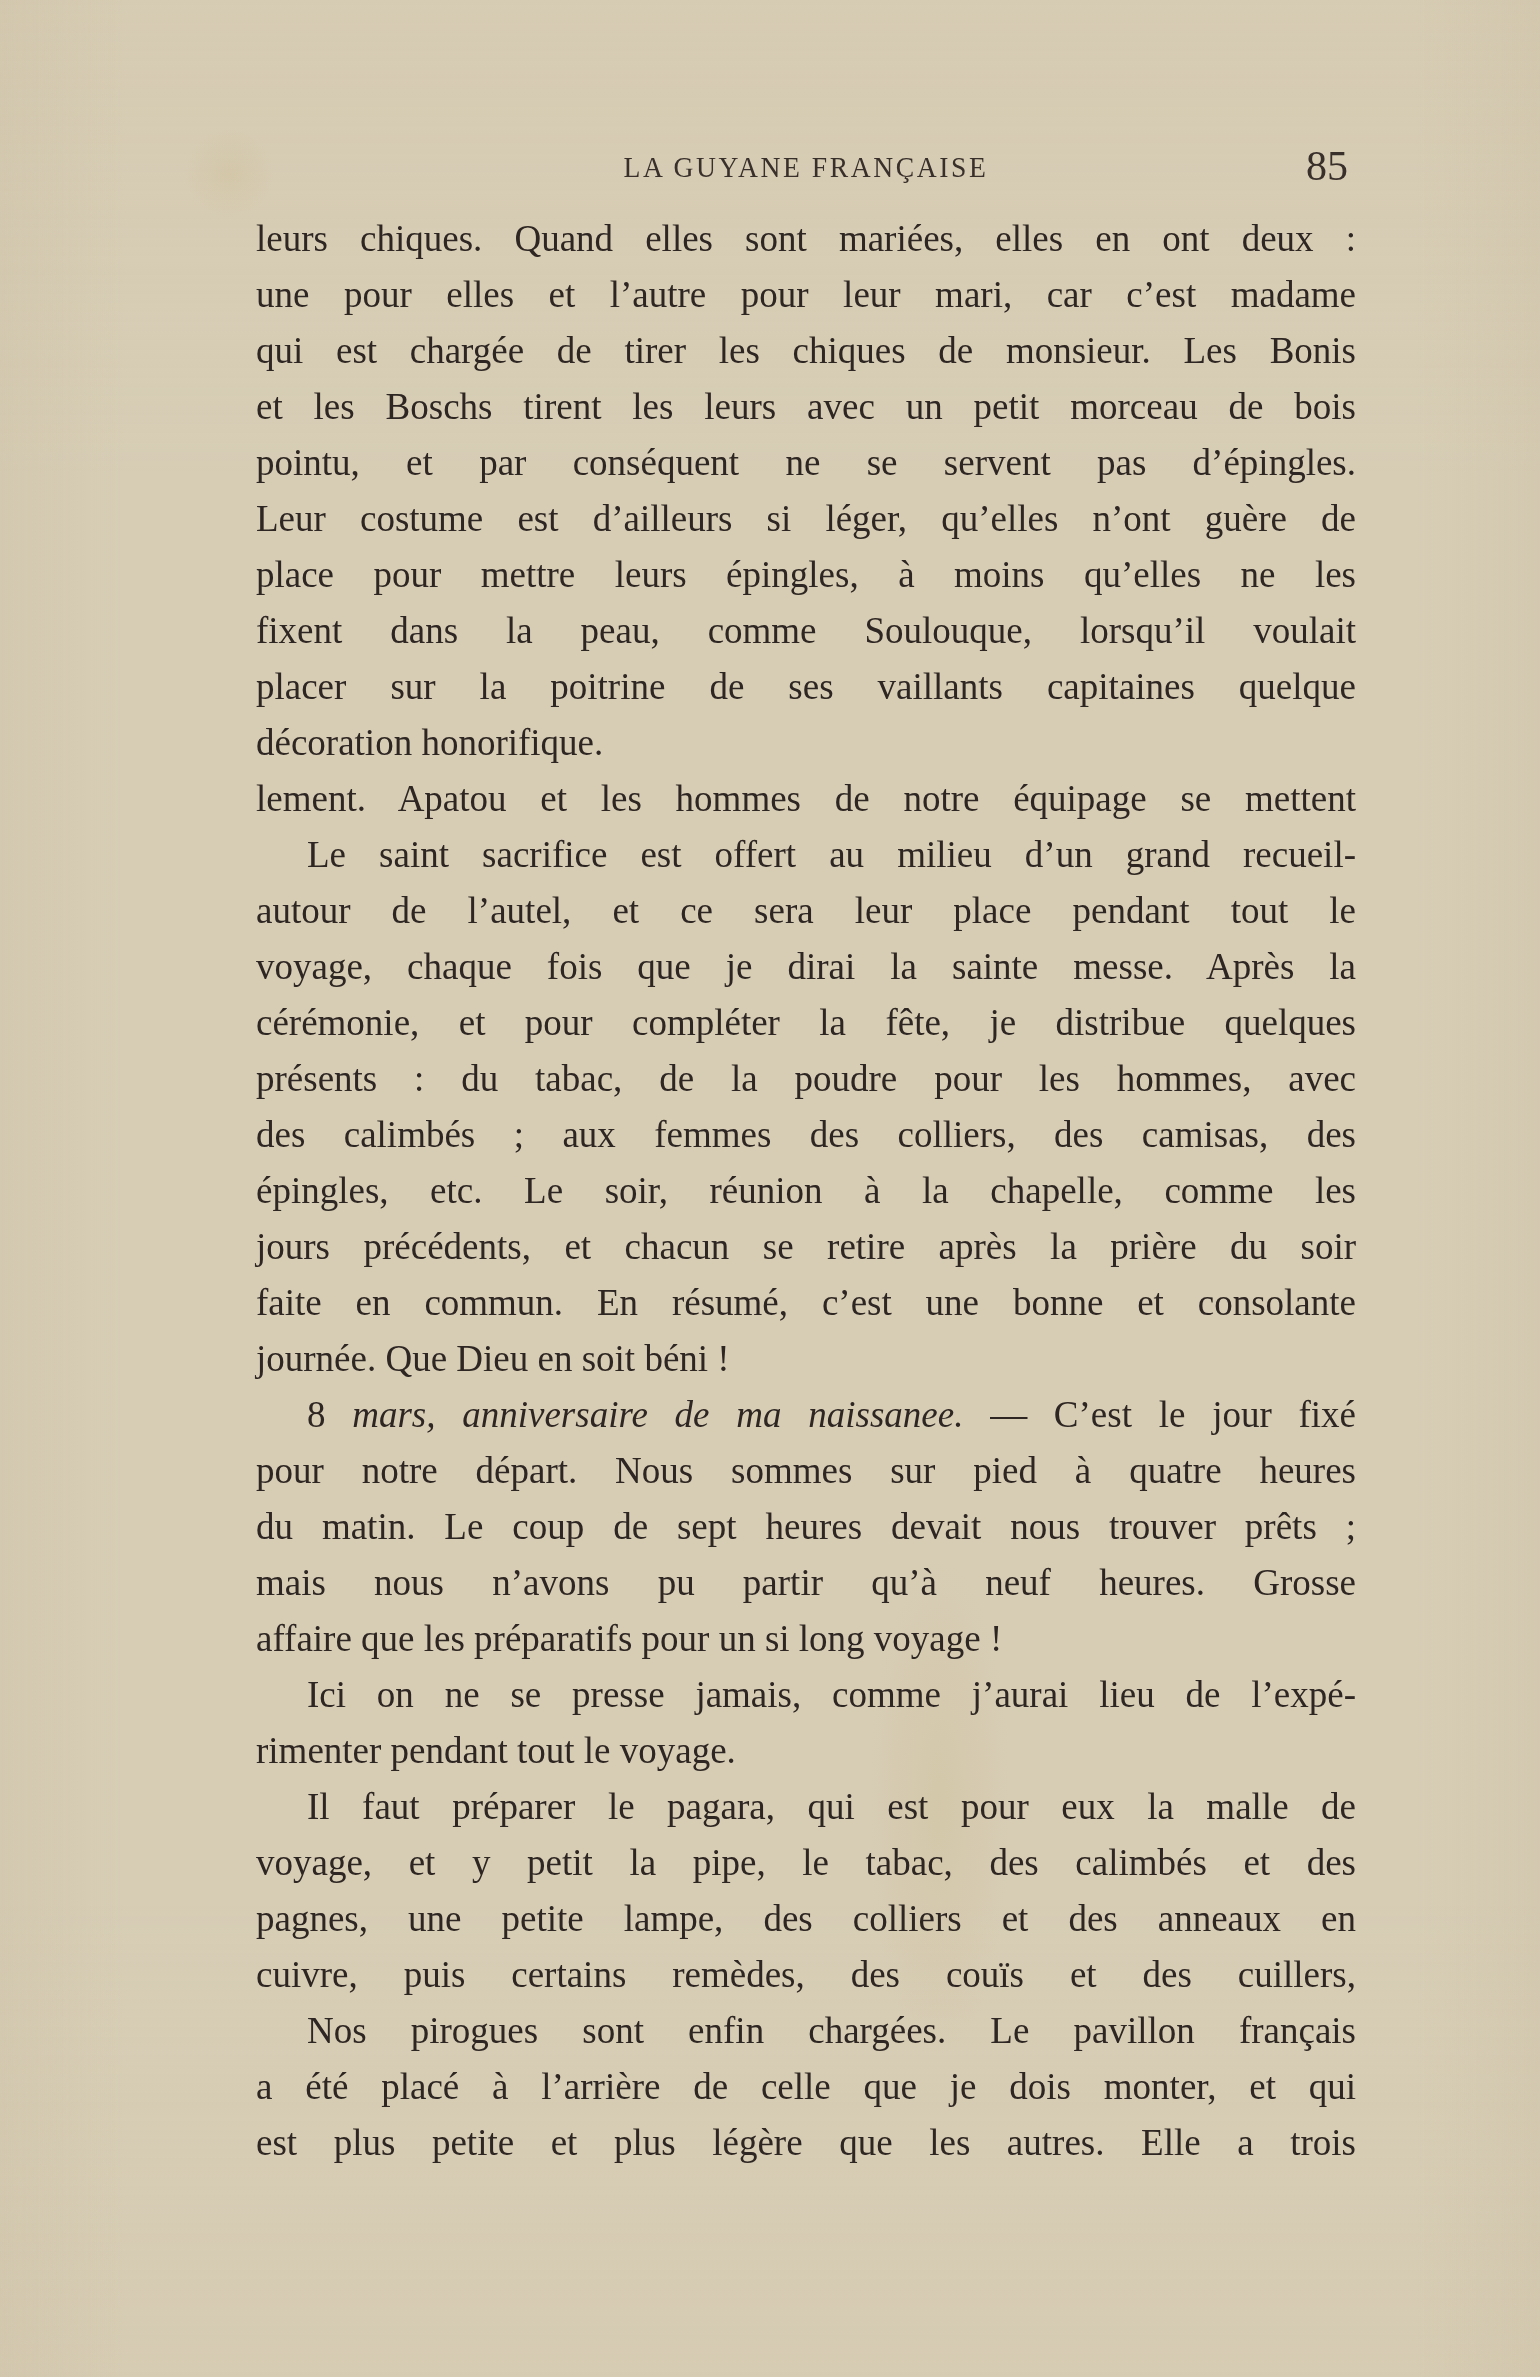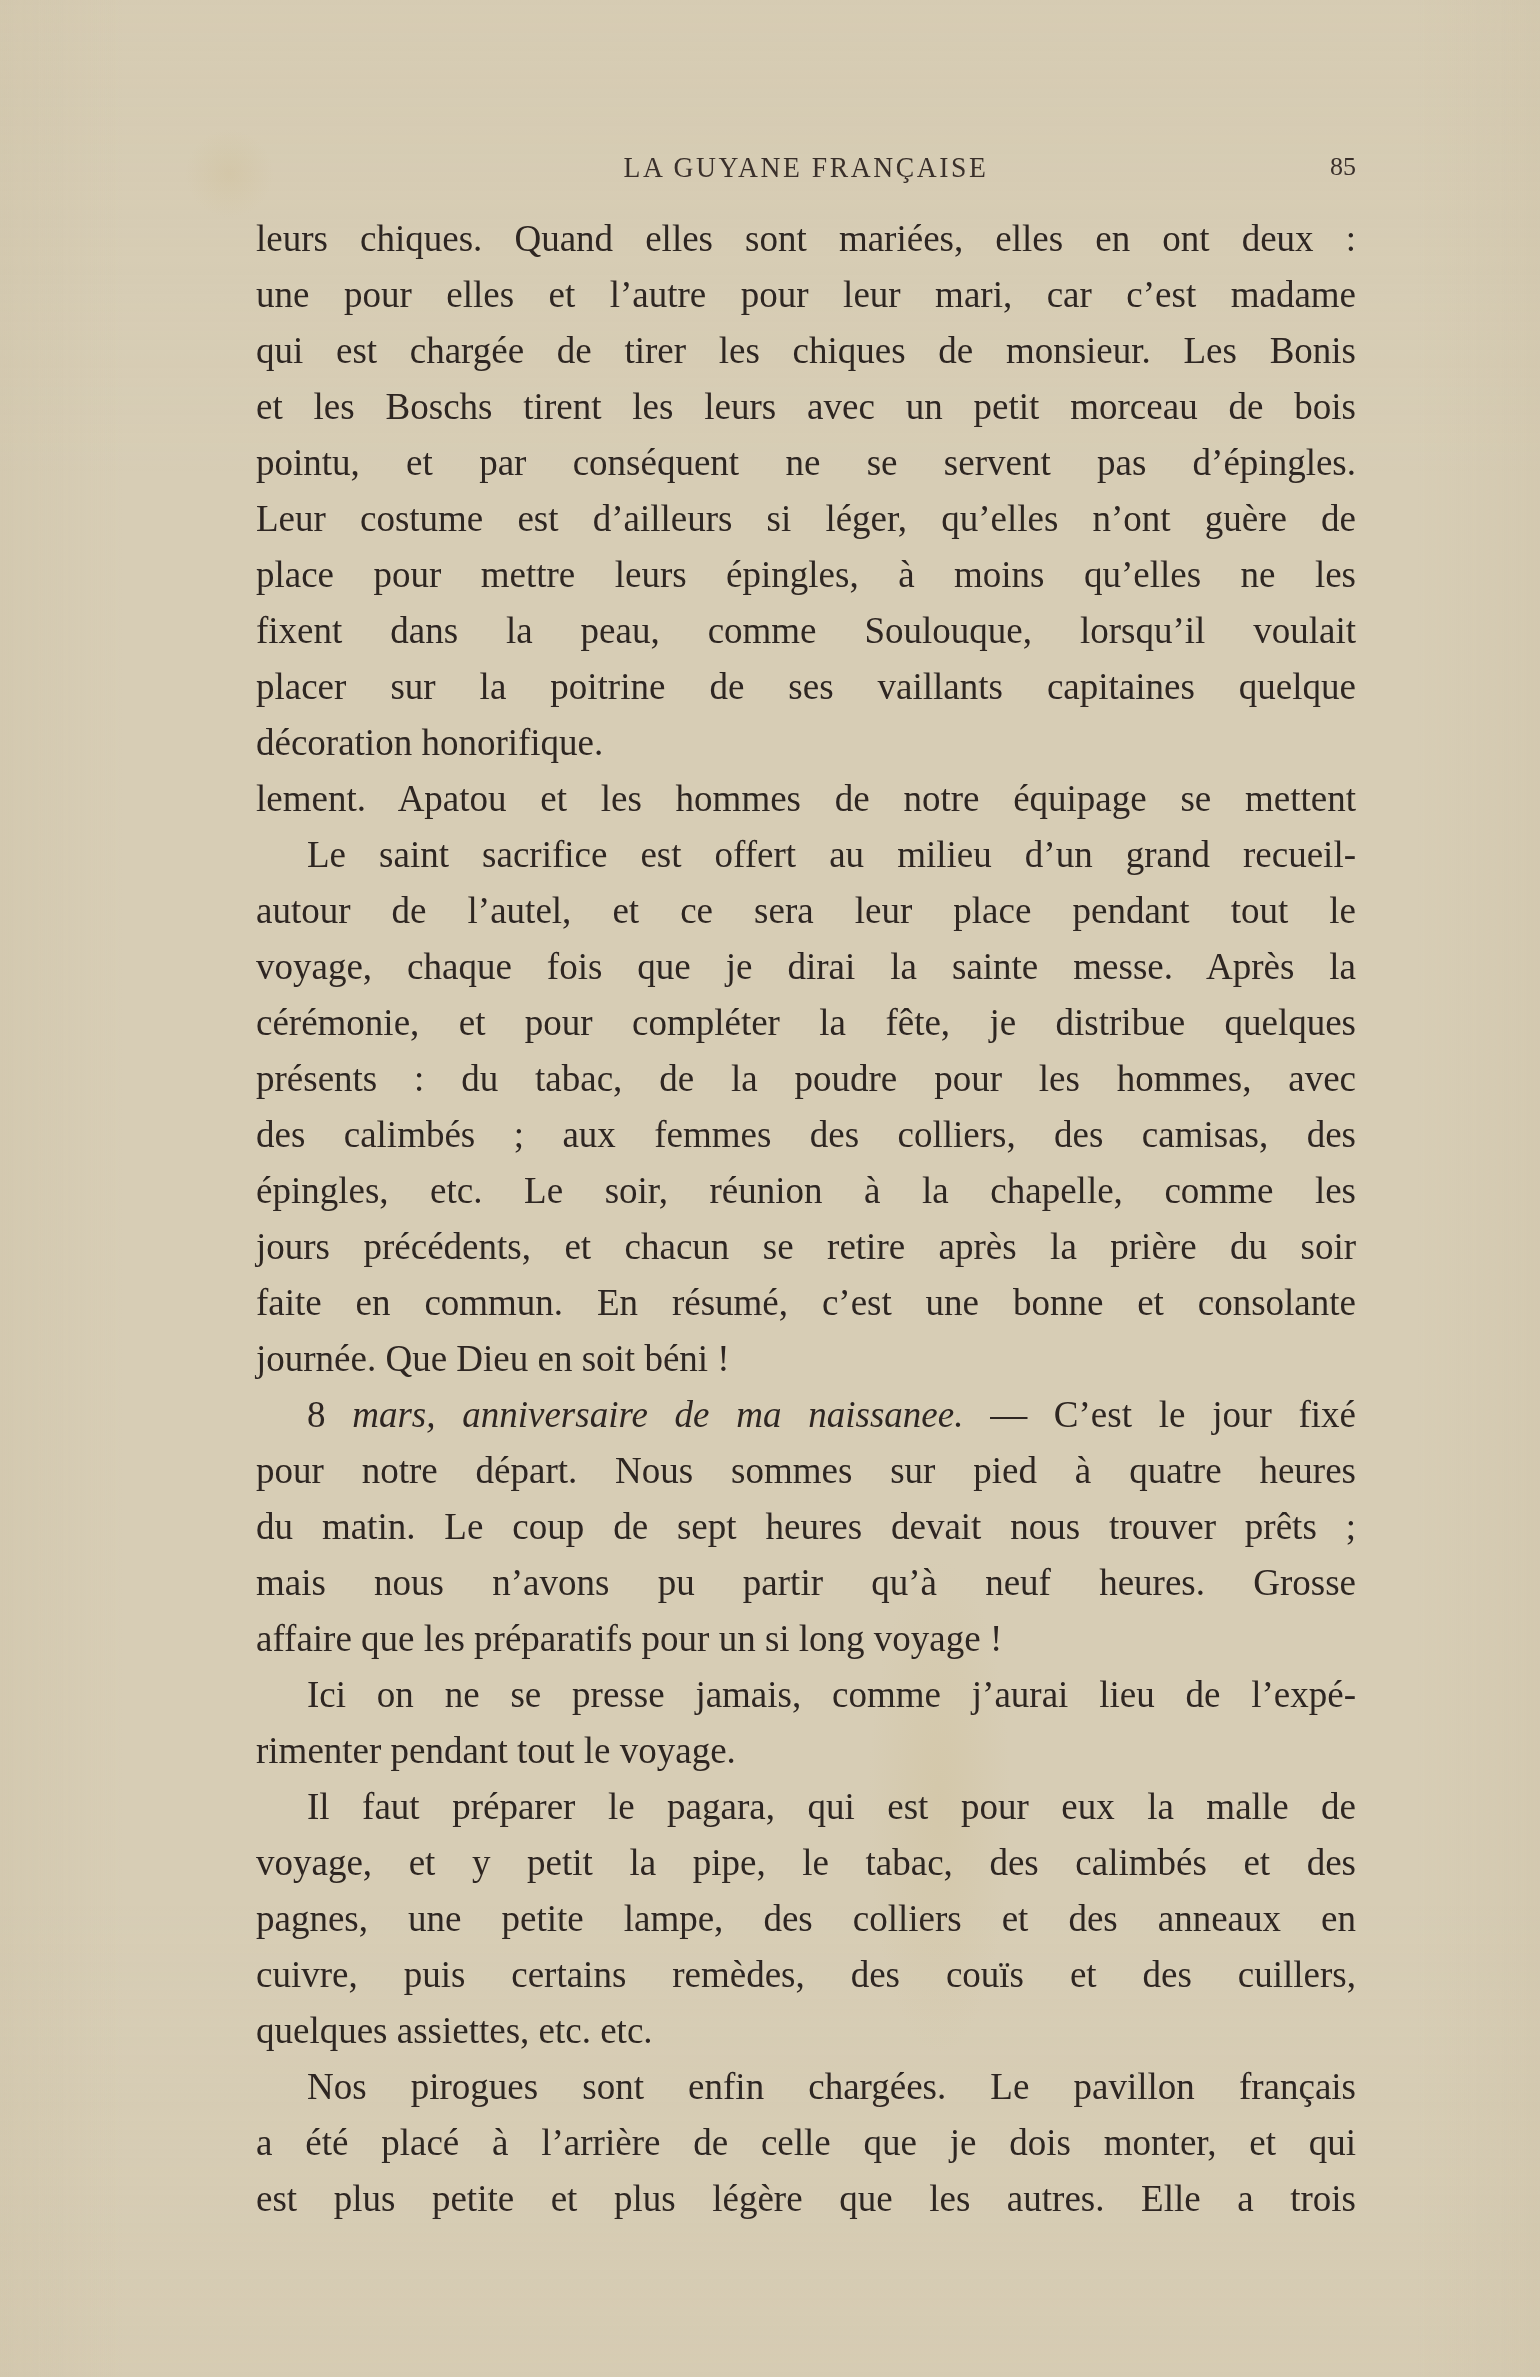--- a/index.html
+++ b/index.html
@@ -41,24 +41,24 @@
     font-family: "Liberation Serif", "DejaVu Serif", serif;
     font-size: 30px;
     letter-spacing: 2.8px;
     transform: scaleX(0.92);
     transform-origin: center;
     color: #3a302b;
     line-height: 45px;
   }
   .page-number {
     position: absolute;
-    right: 0;
+    right: 8px;
     top: 0;
     font-family: "Liberation Serif", "DejaVu Serif", serif;
-    font-size: 26px;
+    font-size: 42px;
     color: #3a302b;
     line-height: 45px;
   }
   .text-block {
     position: absolute;
     top: 211px;
     left: 228px;
     width: 1100px;
   }
   .line {
@@ -138,20 +138,19 @@
       <div class="line"><span class="line-inner">pour notre départ. Nous sommes sur pied à quatre heures</span></div>
       <div class="line"><span class="line-inner">du matin. Le coup de sept heures devait nous trouver prêts ;</span></div>
       <div class="line"><span class="line-inner">mais nous n’avons pu partir qu’à neuf heures. Grosse</span></div>
       <div class="line last"><span class="line-inner">affaire que les préparatifs pour un si long voyage !</span></div>
       <div class="line indent"><span class="line-inner">Ici on ne se presse jamais, comme j’aurai lieu de l’expé-</span></div>
       <div class="line last"><span class="line-inner">rimenter pendant tout le voyage.</span></div>
       <div class="line indent"><span class="line-inner">Il faut préparer le pagara, qui est pour eux la malle de</span></div>
       <div class="line"><span class="line-inner">voyage, et y petit la pipe, le tabac, des calimbés et des</span></div>
       <div class="line"><span class="line-inner">pagnes, une petite lampe, des colliers et des anneaux en</span></div>
       <div class="line"><span class="line-inner">cuivre, puis certains remèdes, des couïs et des cuillers,</span></div>
-      <div class="line last"><span class="line-inner">quelques assiettes, etc. etc.</span></div>
       <div class="line indent"><span class="line-inner">Nos pirogues sont enfin chargées. Le pavillon français</span></div>
       <div class="line"><span class="line-inner">a été placé à l’arrière de celle que je dois monter, et qui</span></div>
       <div class="line"><span class="line-inner">est plus petite et plus légère que les autres. Elle a trois</span></div>
     </div>
 
 </div>
 
 
 </body></html>

